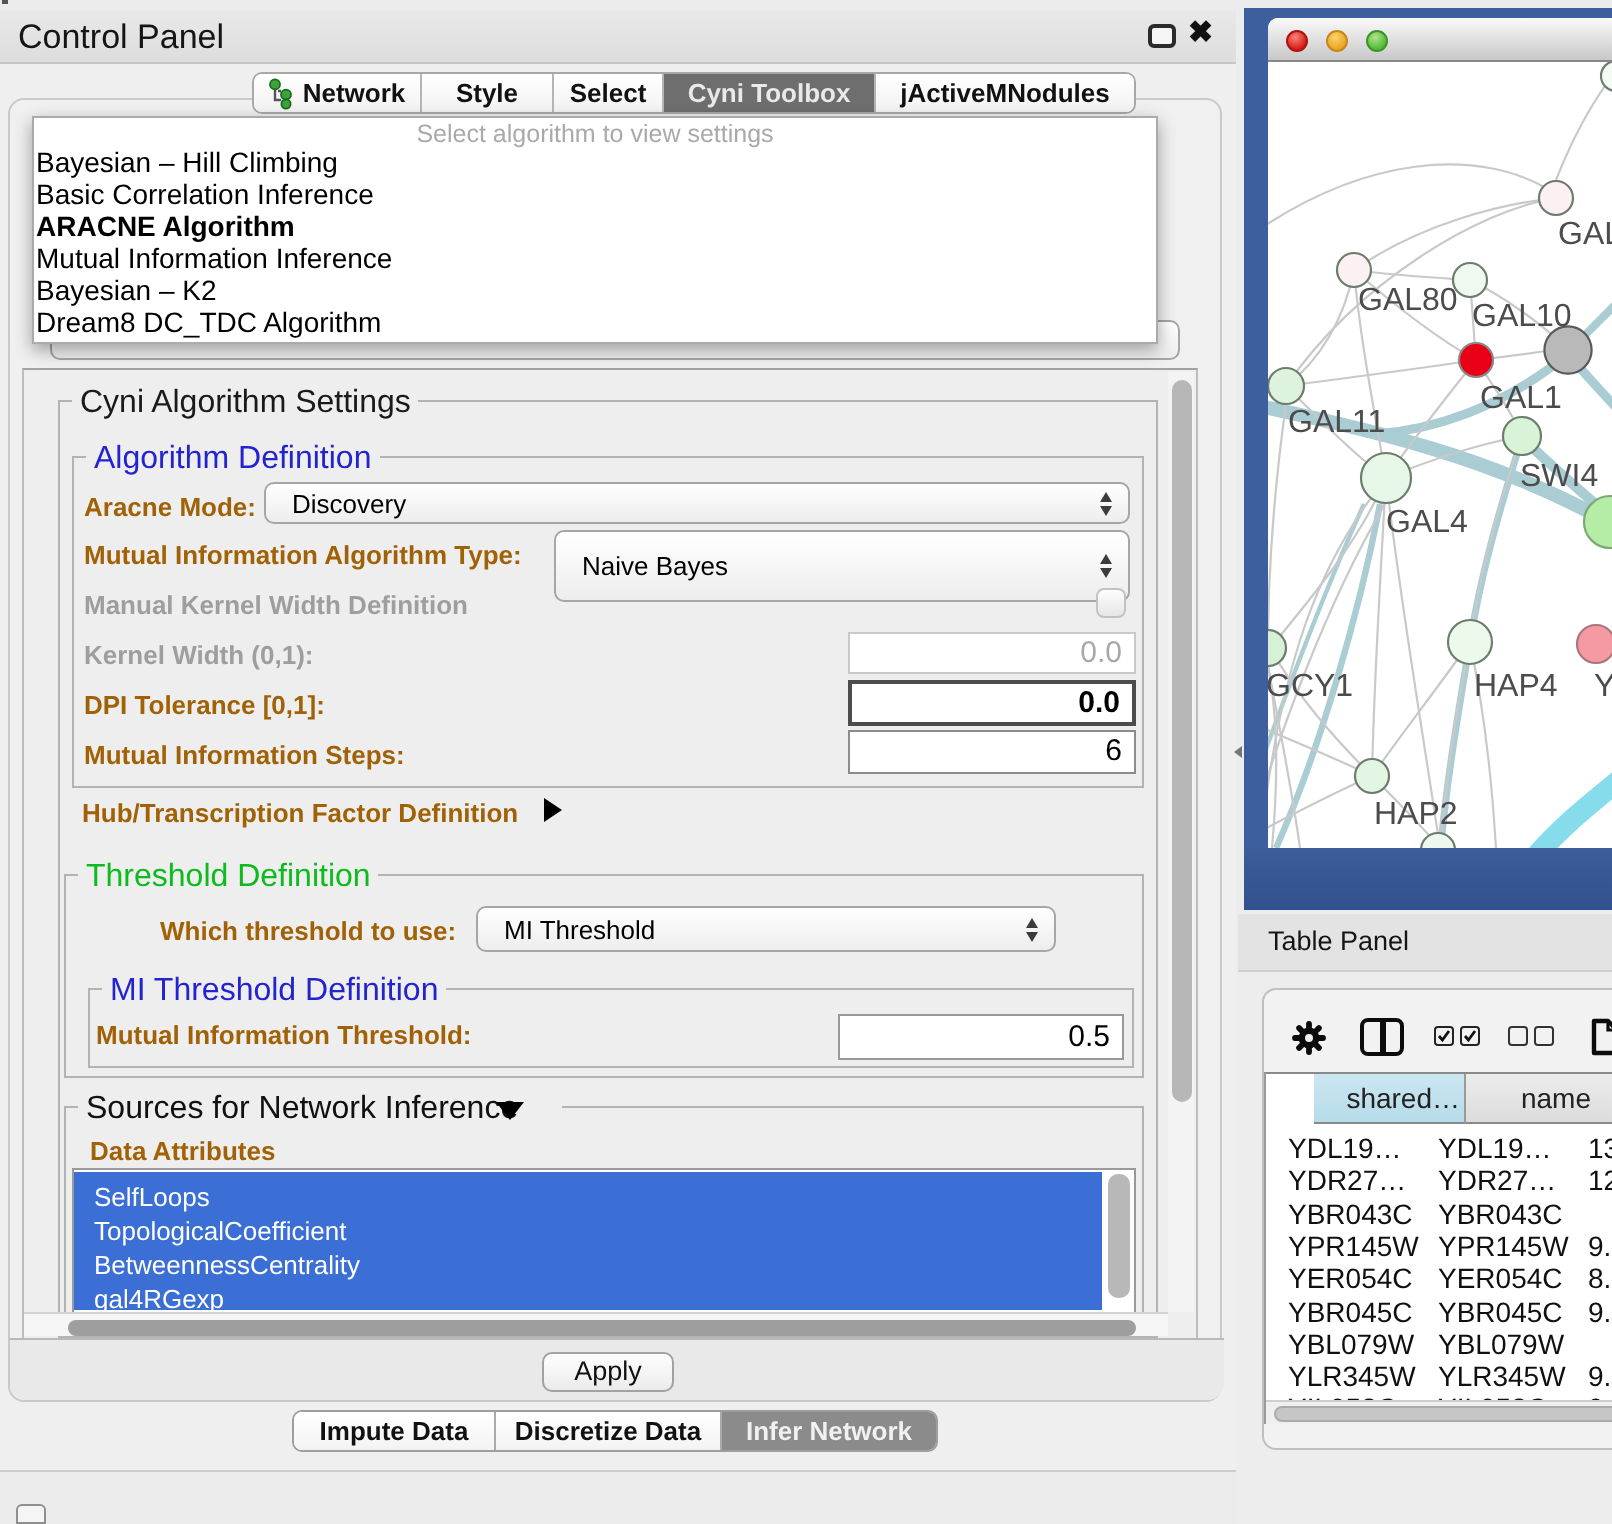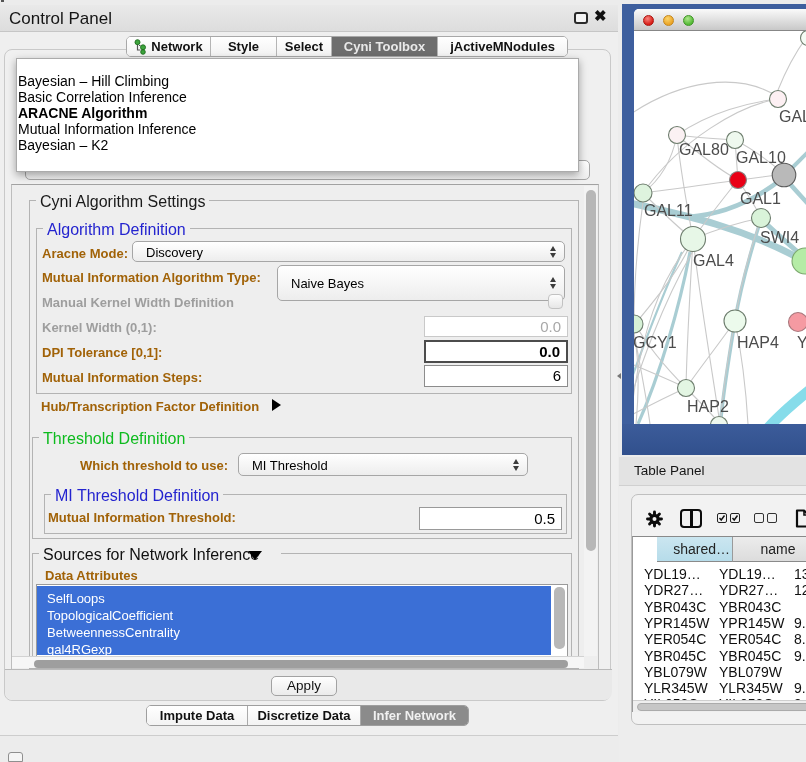--- a/index.html
+++ b/index.html
@@ -366,18 +366,20 @@
         <span style="left:86px;">YIL053C</span>
         <span style="left:161px;">9.</span>
       </div>
   </div>
 </div>
 <div class="abs" id="tbl-hsb">
     <div class="thumb"></div>
   </div>
 
 <div class="abs" id="dropdown">
+  <div class="ph">Select algorithm to view settings</div>
   <div class="it" style="top:14px;">Bayesian – Hill Climbing</div>
   <div class="it" style="top:30px;">Basic Correlation Inference</div>
   <div class="it" style="top:46px; font-weight:bold;">ARACNE Algorithm</div>
   <div class="it" style="top:62px;">Mutual Information Inference</div>
   <div class="it" style="top:78px;">Bayesian – K2</div>
+  <div class="it" style="top:94px;">Dream8 DC_TDC Algorithm</div>
 </div>
 
 </body></html>

